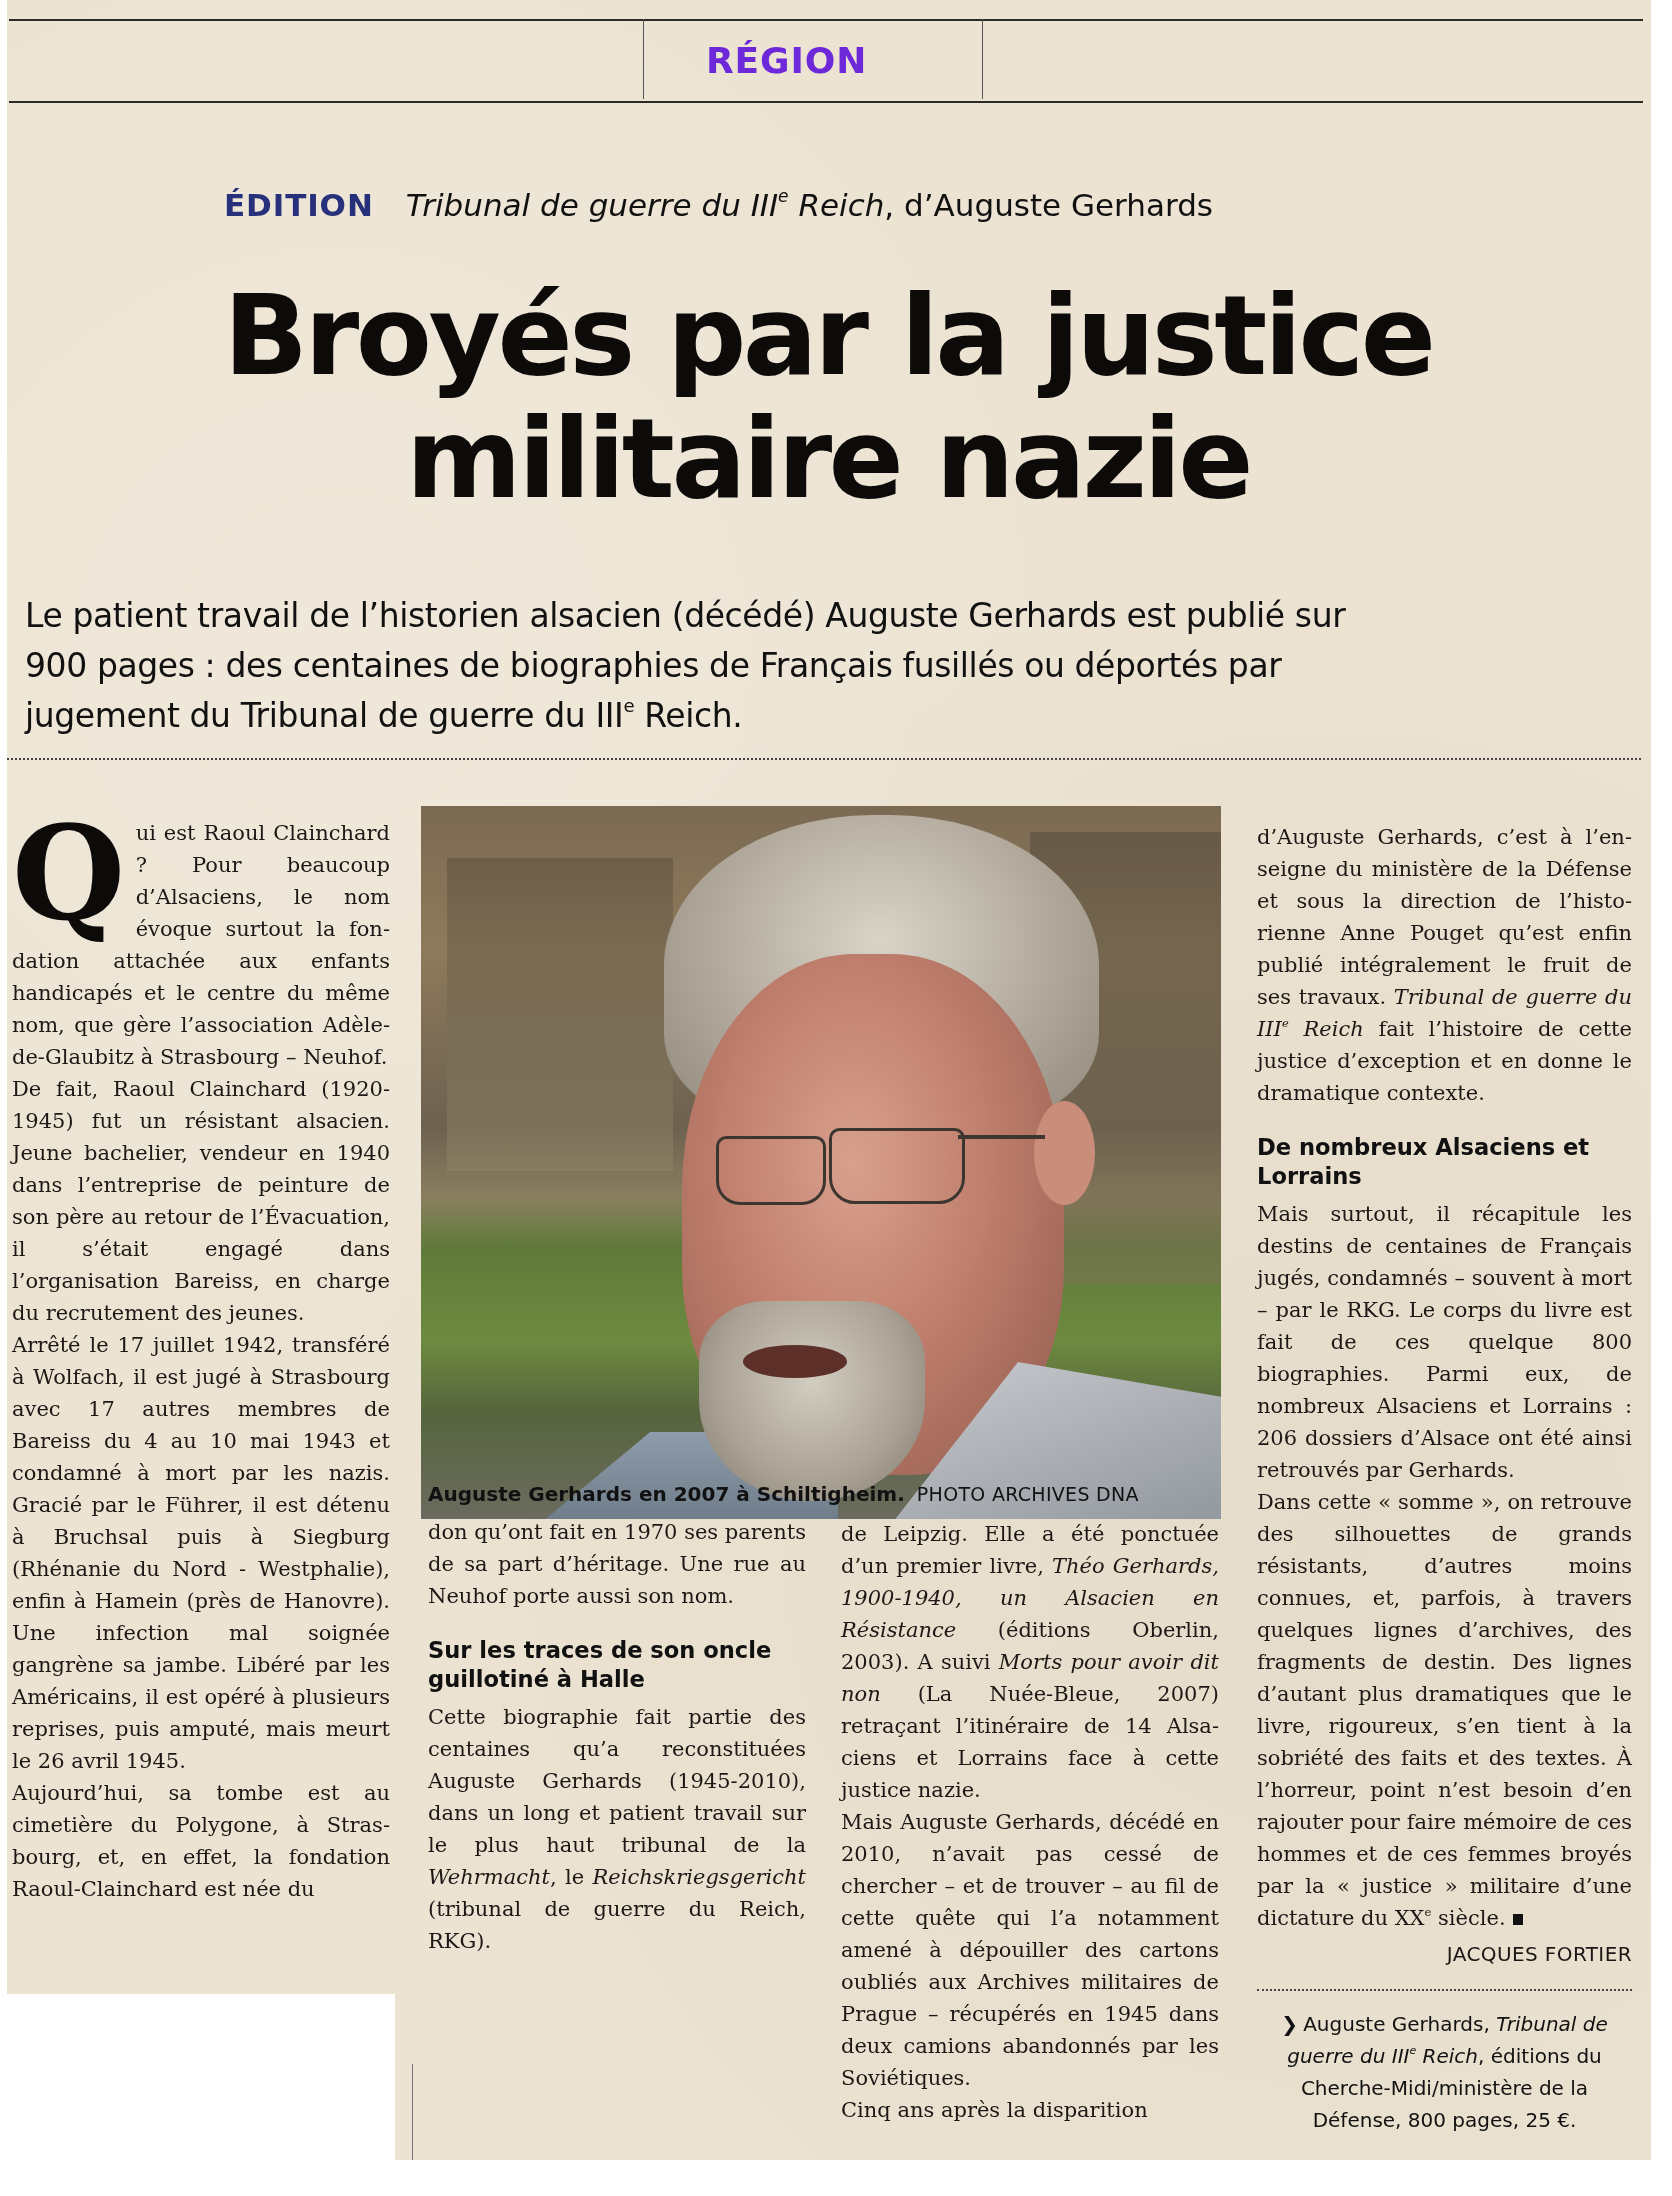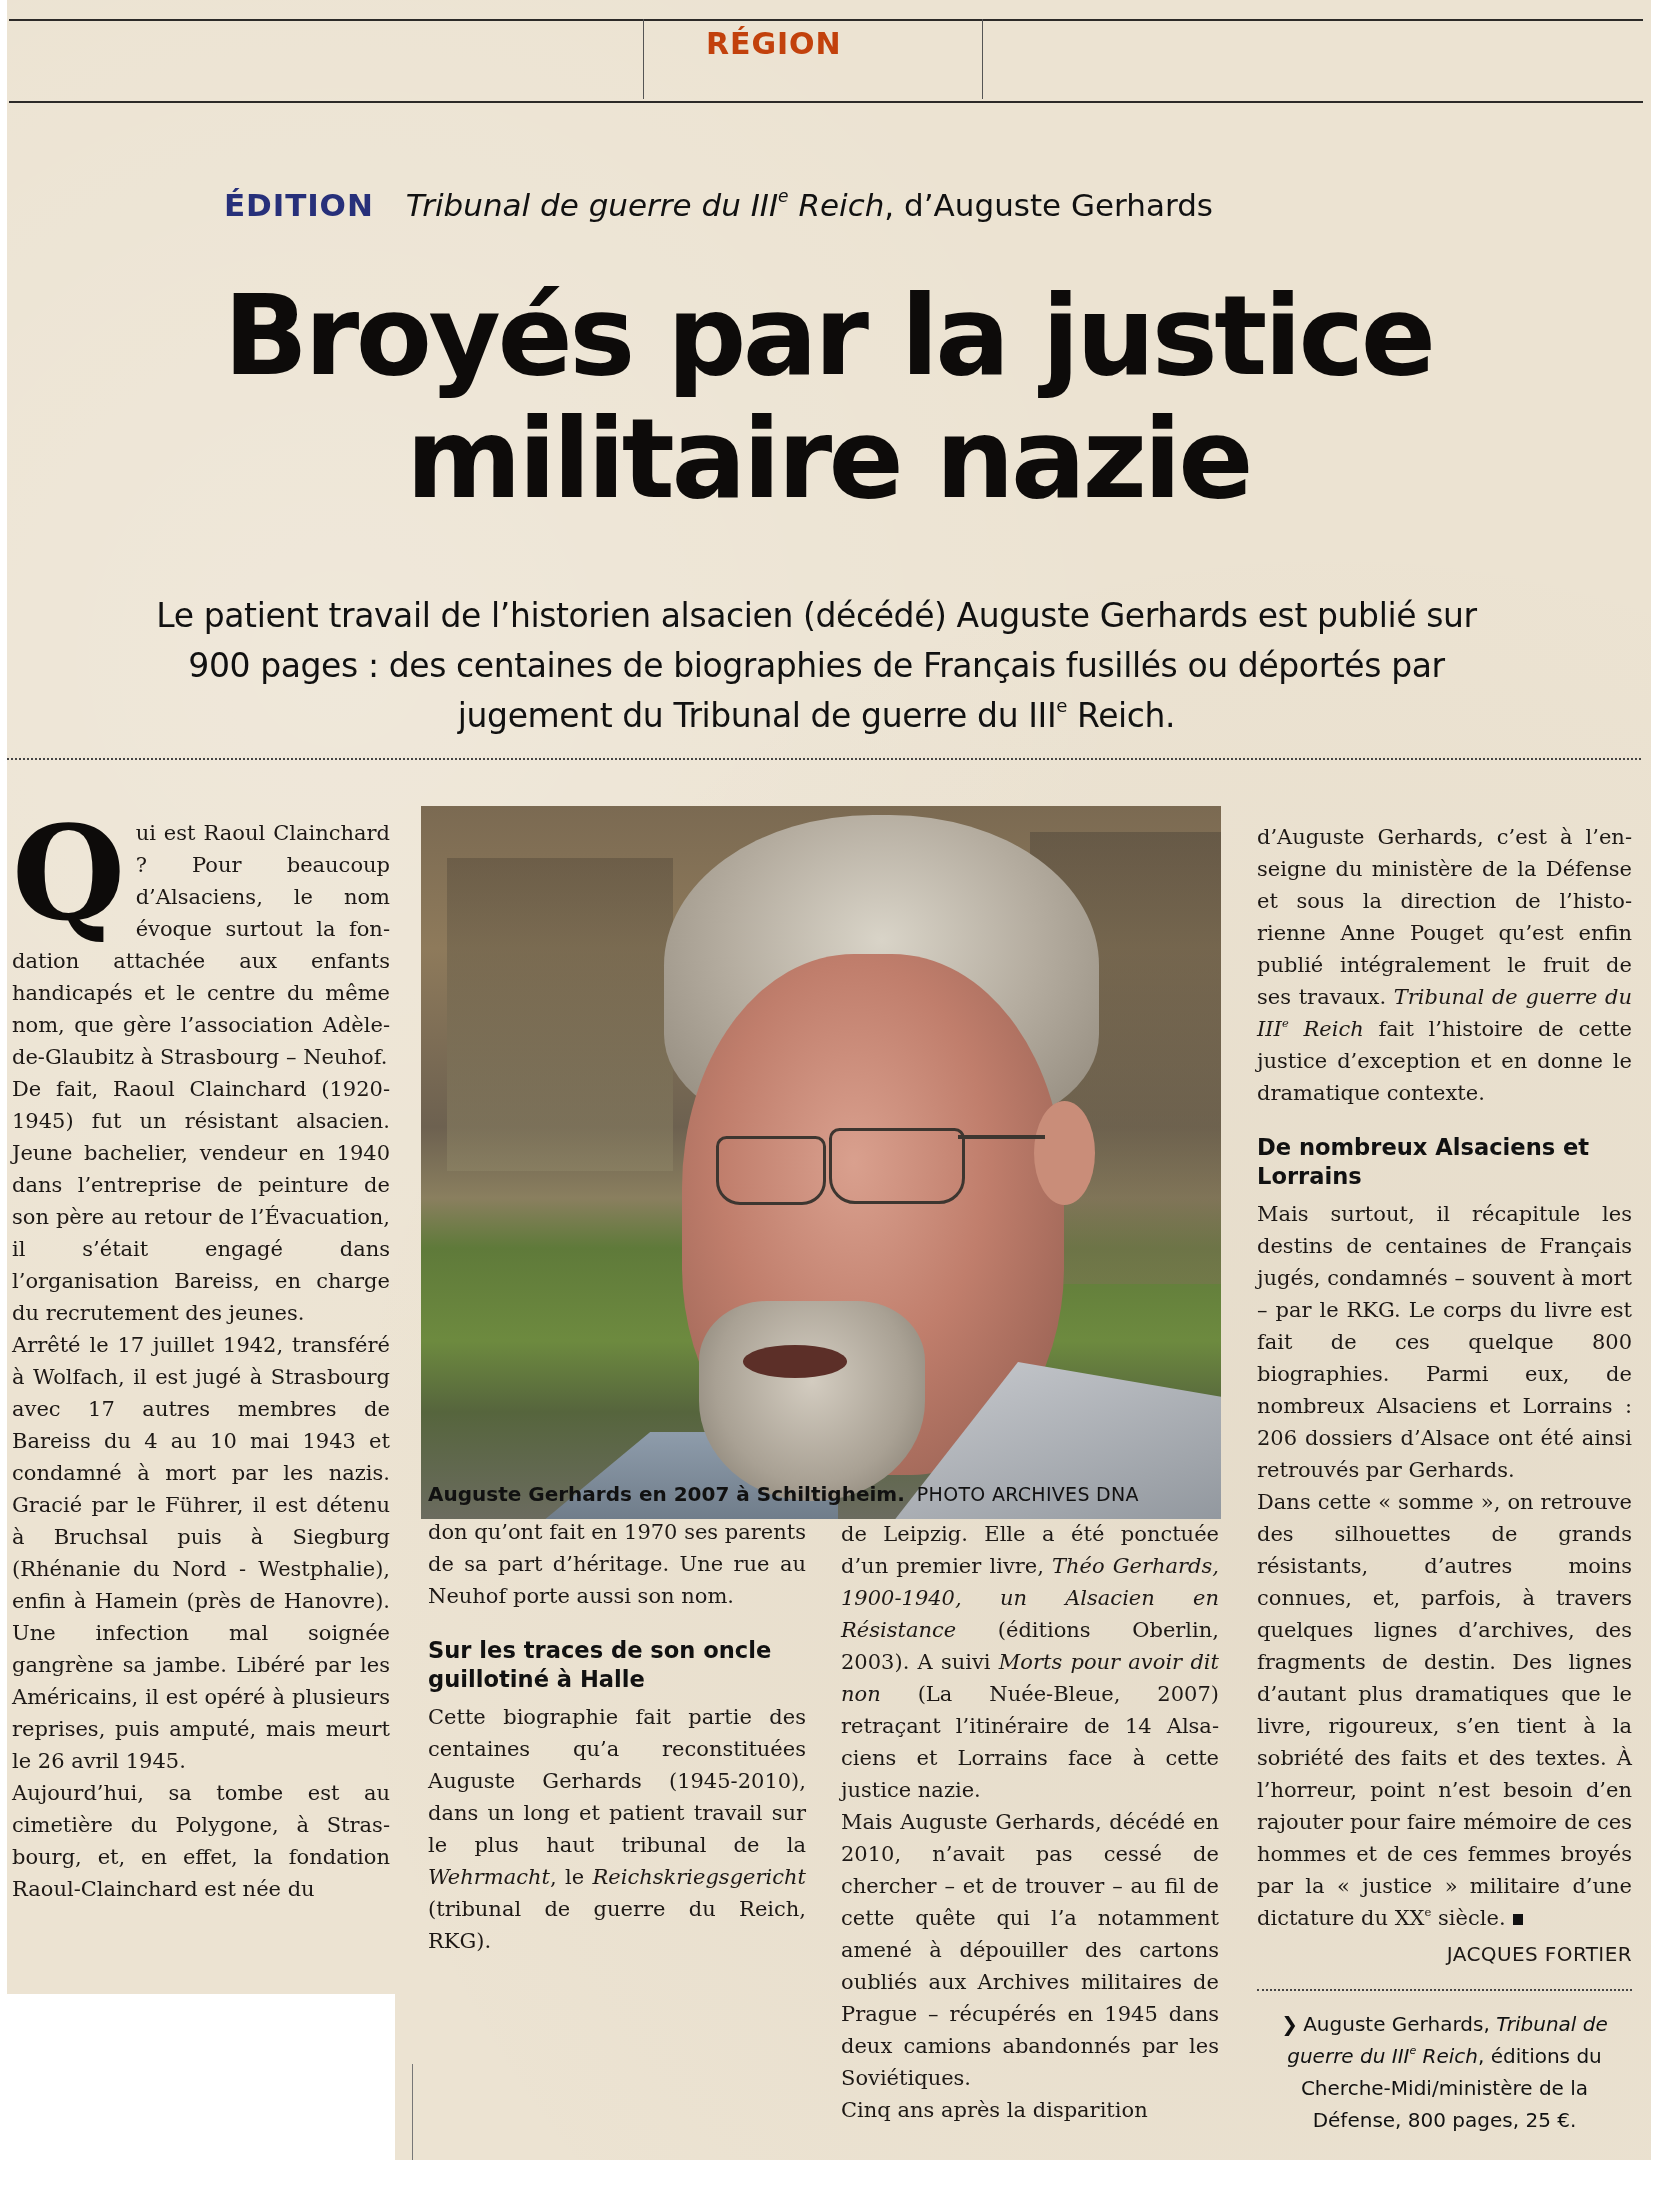--- a/index.html
+++ b/index.html
@@ -9,33 +9,33 @@
     background-image:
       radial-gradient(circle at 20% 30%, rgba(255,255,255,0.18) 0, rgba(255,255,255,0) 40%),
       radial-gradient(circle at 80% 70%, rgba(120,100,70,0.06) 0, rgba(0,0,0,0) 50%);
   }
   
   .cut-left { position:absolute; left:0; top:1994px; width:395px; height:209px; background:#ffffff; }
   .cut-bottom { position:absolute; left:0; top:2160px; width:1673px; height:43px; background:#ffffff; }
   .cut-right { position:absolute; left:1651px; top:0; width:22px; height:2197px; background:#ffffff; }
 
   .region-band { position:absolute; left:8.7px; top:19px; width:1634px; height:80px; border-top:2.6px solid #2c2a28; border-bottom:2.6px solid #2c2a28; }
-  .region-label { position:absolute; left:706px; top:26px; font-family:"DejaVu Sans", sans-serif; font-weight:bold; font-size:30px; color:#c2410c; letter-spacing:0.9px; }
+  .region-label { position:absolute; left:706px; top:40px; font-family:"DejaVu Sans", sans-serif; font-weight:bold; font-size:36px; color:#6d28d9; letter-spacing:0.9px; }
   .region-sep-l { position:absolute; left:643px; top:19px; width:0.9px; height:80px; background:#555; }
   .region-sep-r { position:absolute; left:982px; top:19px; width:0.9px; height:80px; background:#555; }
 
   .kicker { position:absolute; left:224px; top:187px; font-family:"DejaVu Sans", sans-serif; font-size:31px; white-space:nowrap; }
   .kicker .tag { font-weight:bold; color:#27307a; margin-right:32px; letter-spacing:0.9px; }
   .kicker .sub { font-style:italic; color:#111;margin-top:36px; }
   .kicker .sub2 { color:#111; }
   sup { font-size:0.55em; vertical-align:0.8em; line-height:0; }
 
   .headline { position:absolute; left:0; width:1656px; top:274px; text-align:center; font-family:"DejaVu Sans", sans-serif; font-weight:bold; font-size:111px; line-height:123px; color:#0d0b0a; letter-spacing:-3.5px; }
 
-  .standfirst { position:absolute; left:15px; width:1603px; top:591px; text-align:center; font-family:"DejaVu Sans", sans-serif; font-size:33px; line-height:50px; color:#111; letter-spacing:-0.4px; }
+  .standfirst { position:absolute; left:25px; width:1603px; top:591px; font-family:"DejaVu Sans", sans-serif; font-size:33px; line-height:50px; color:#111; letter-spacing:-0.4px; }
   .dotted-rule { position:absolute; left:7px; width:1634px; top:758px; border-top:2.6px dotted #444; }
 
   .col { position:absolute; font-size:21px; line-height:32px; text-align:justify; hyphens:manual; color:#1d1815; }
   .col p { margin:0; }
   .col1 { left:12px; top:817px; width:378px; }
   .col2 { left:428px; top:1516px; width:378px; }
   .col3 { left:841px; top:1518px; width:378px; }
   .col4 { left:1257px; top:821px; width:375px; }
   .dropcap { float:left; font-size:130px; line-height:103px; font-weight:bold; margin:5.2px 10.4px 0 0; color:#0d0b0a; font-family:"DejaVu Serif", serif; }
   .subhead { font-family:"DejaVu Sans", sans-serif; font-weight:bold; font-size:22.6px; line-height:29px; margin:24px 0 7px 0; color:#111; text-align:left; }

